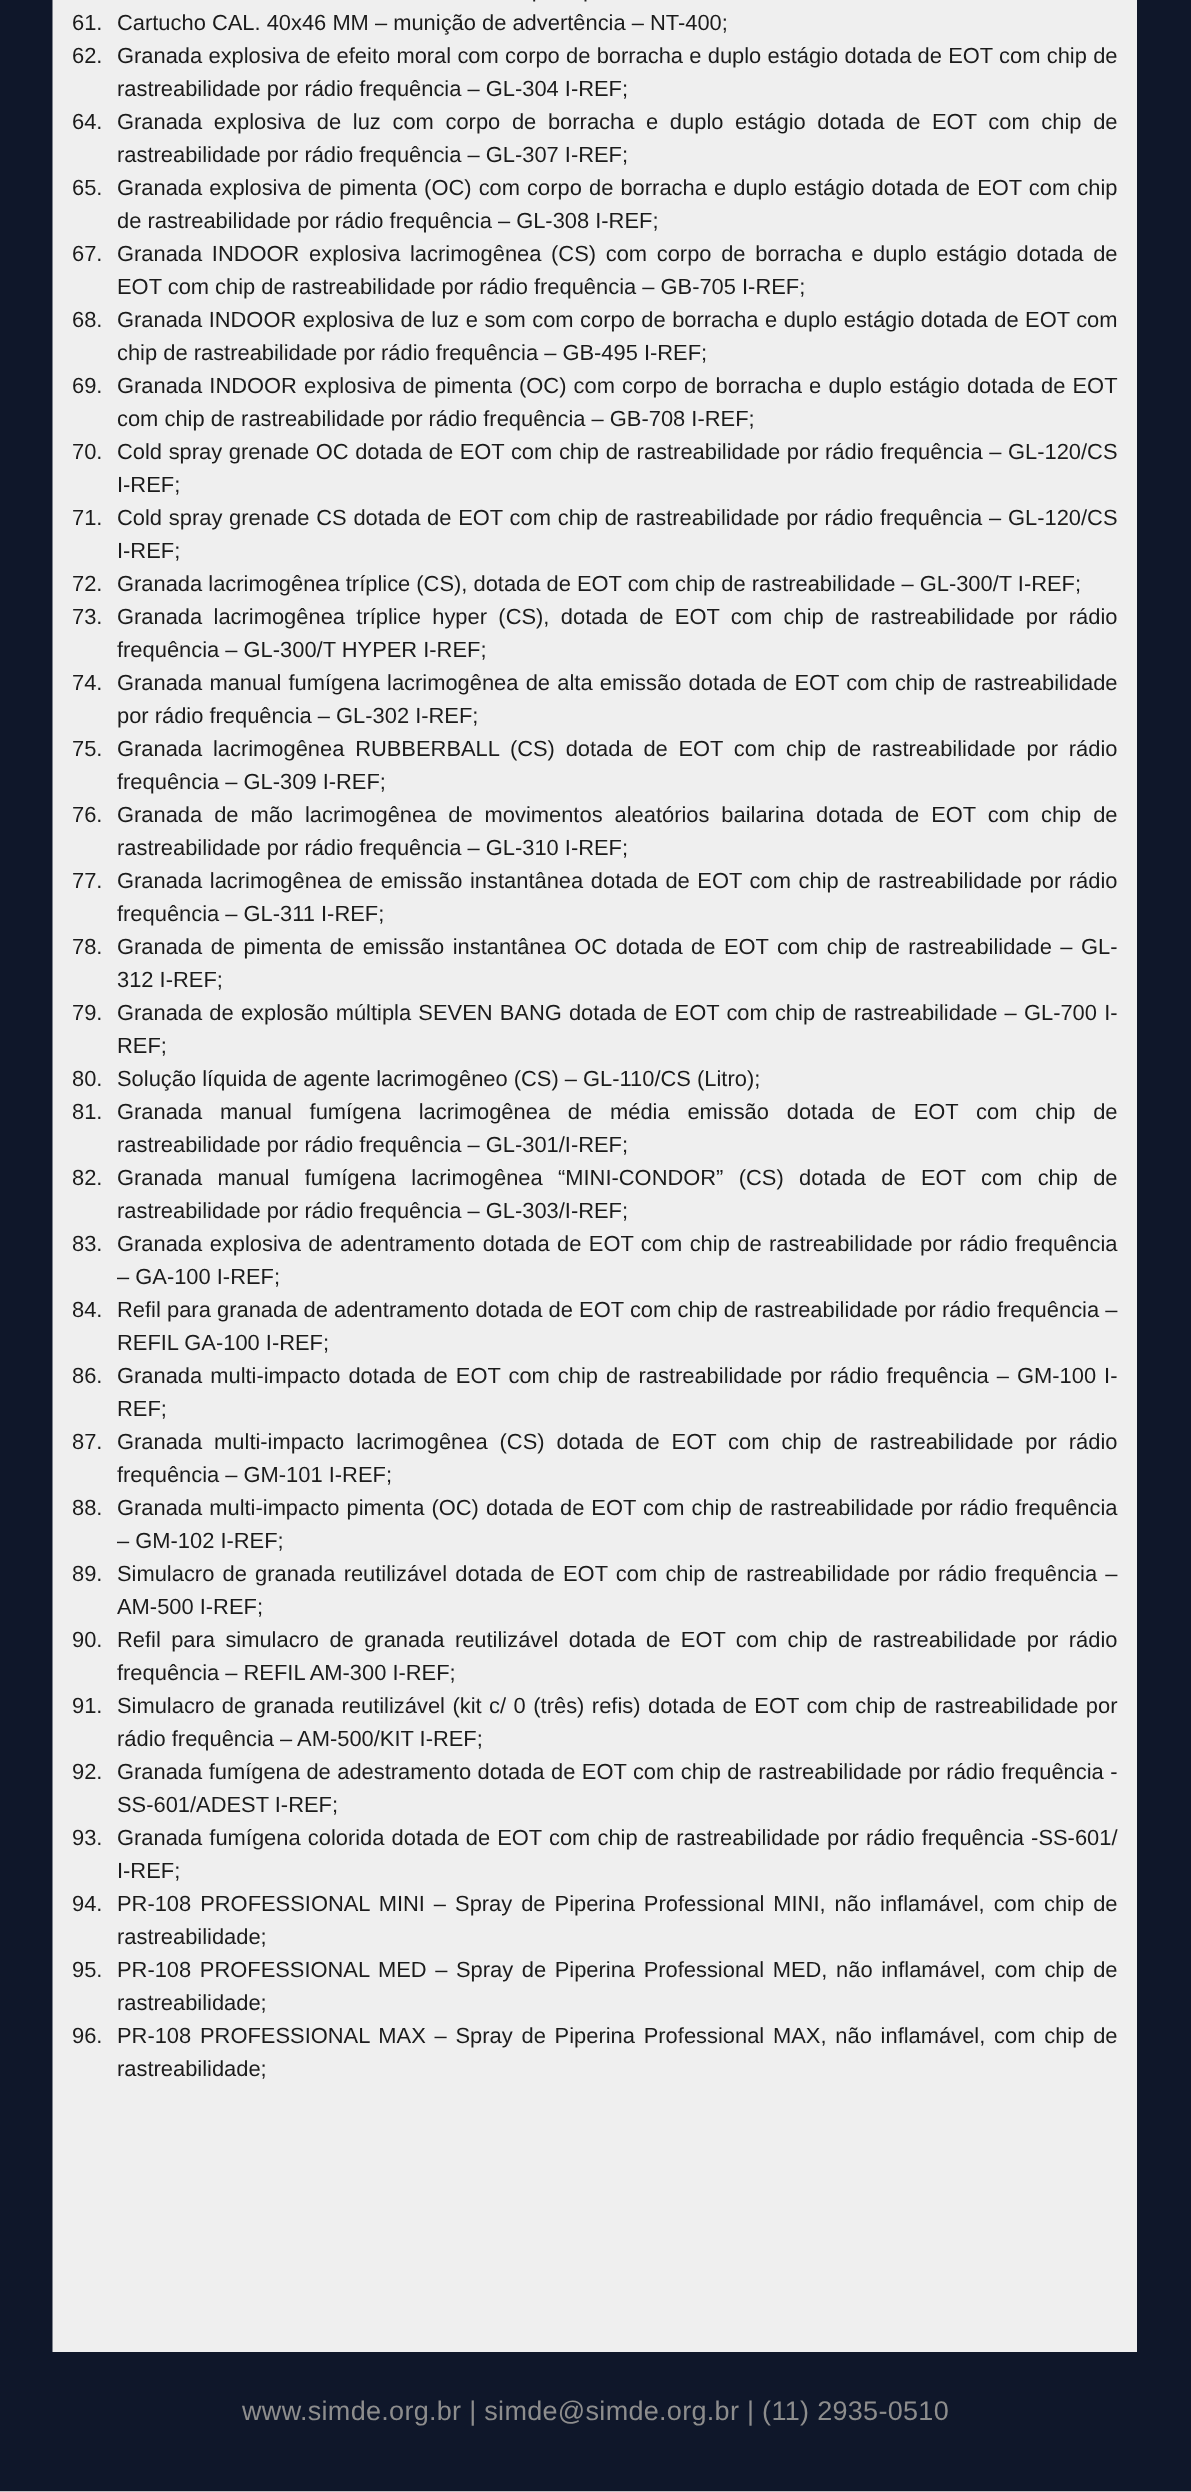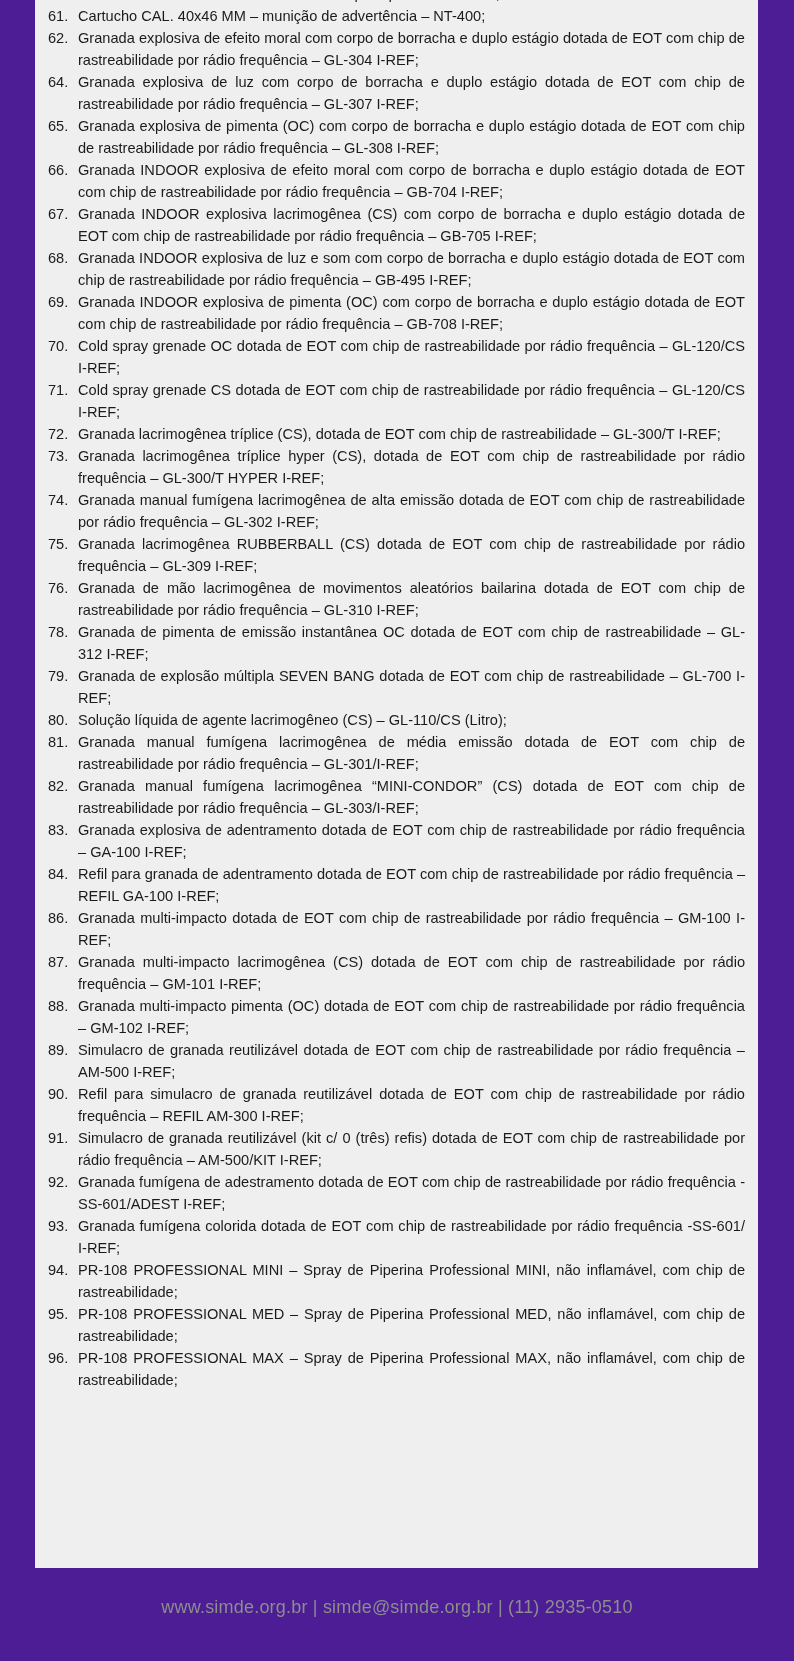--- a/index.html
+++ b/index.html
@@ -8,21 +8,21 @@
     width: 794px;
     height: 1661px;
     background: #ffffff;
     overflow: hidden;
     font-family: "Liberation Sans", "DejaVu Sans", sans-serif;
   }
   .page-wrap {
     position: relative;
     width: 794px;
     height: 1661px;
-    background: #4c1d95;
+    background: #0f172a;
   }
   .content-box {
     position: absolute;
     left: 35px;
     top: 0;
     width: 723px;
     height: 1568px;
     background: #efefef;
     overflow: visible;
   }
@@ -78,23 +78,20 @@
 
 
         <div class="list-item">
           <span class="num">64.</span><span class="txt">Granada explosiva de luz com corpo de borracha e duplo estágio dotada de EOT com chip de rastreabilidade por rádio frequência – GL-307 I-REF;</span>
         </div>
 
         <div class="list-item">
           <span class="num">65.</span><span class="txt">Granada explosiva de pimenta (OC) com corpo de borracha e duplo estágio dotada de EOT com chip de rastreabilidade por rádio frequência – GL-308 I-REF;</span>
         </div>
 
-        <div class="list-item">
-          <span class="num">66.</span><span class="txt">Granada INDOOR explosiva de efeito moral com corpo de borracha e duplo estágio dotada de EOT com chip de rastreabilidade por rádio frequência – GB-704 I-REF;</span>
-        </div>
 
         <div class="list-item">
           <span class="num">67.</span><span class="txt">Granada INDOOR explosiva lacrimogênea (CS) com corpo de borracha e duplo estágio dotada de EOT com chip de rastreabilidade por rádio frequência – GB-705 I-REF;</span>
         </div>
 
         <div class="list-item">
           <span class="num">68.</span><span class="txt">Granada INDOOR explosiva de luz e som com corpo de borracha e duplo estágio dotada de EOT com chip de rastreabilidade por rádio frequência – GB-495 I-REF;</span>
         </div>
 
         <div class="list-item">
@@ -122,20 +119,23 @@
         </div>
 
         <div class="list-item">
           <span class="num">75.</span><span class="txt">Granada lacrimogênea RUBBERBALL (CS) dotada de EOT com chip de rastreabilidade por rádio frequência – GL-309 I-REF;</span>
         </div>
 
         <div class="list-item">
           <span class="num">76.</span><span class="txt">Granada de mão lacrimogênea de movimentos aleatórios bailarina dotada de EOT com chip de rastreabilidade por rádio frequência – GL-310 I-REF;</span>
         </div>
 
+        <div class="list-item">
+          <span class="num">77.</span><span class="txt">Granada lacrimogênea de emissão instantânea dotada de EOT com chip de rastreabilidade por rádio frequência – GL-311 I-REF;</span>
+        </div>
 
         <div class="list-item">
           <span class="num">78.</span><span class="txt">Granada de pimenta de emissão instantânea OC dotada de EOT com chip de rastreabilidade – GL-312 I-REF;</span>
         </div>
 
         <div class="list-item">
           <span class="num">79.</span><span class="txt">Granada de explosão múltipla SEVEN BANG dotada de EOT com chip de rastreabilidade – GL-700 I-REF;</span>
         </div>
 
         <div class="list-item">

